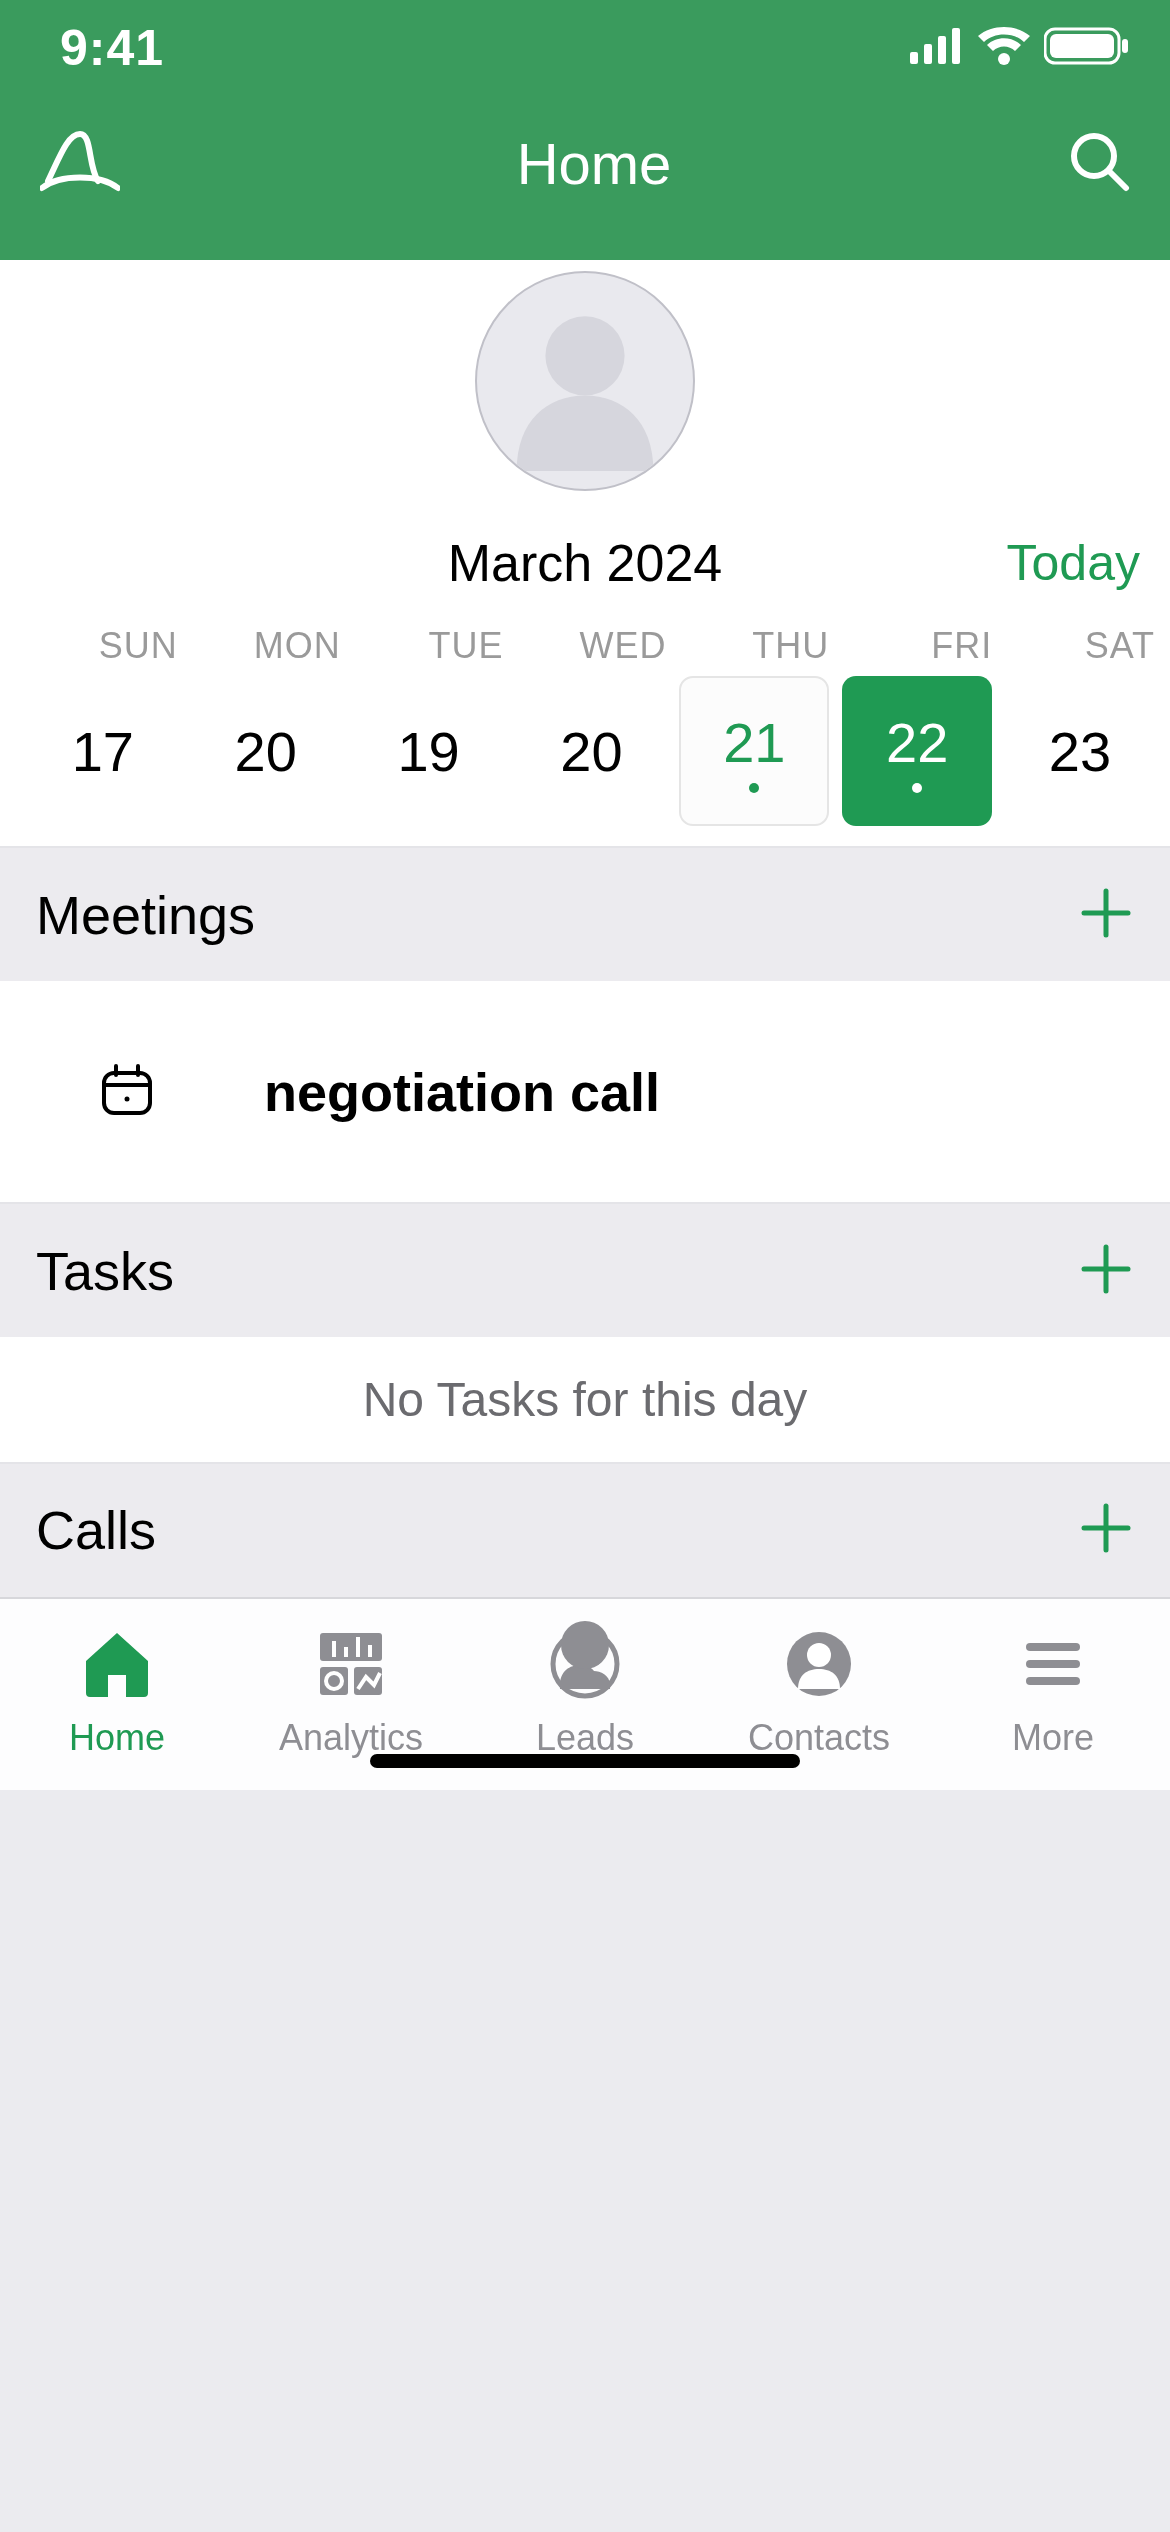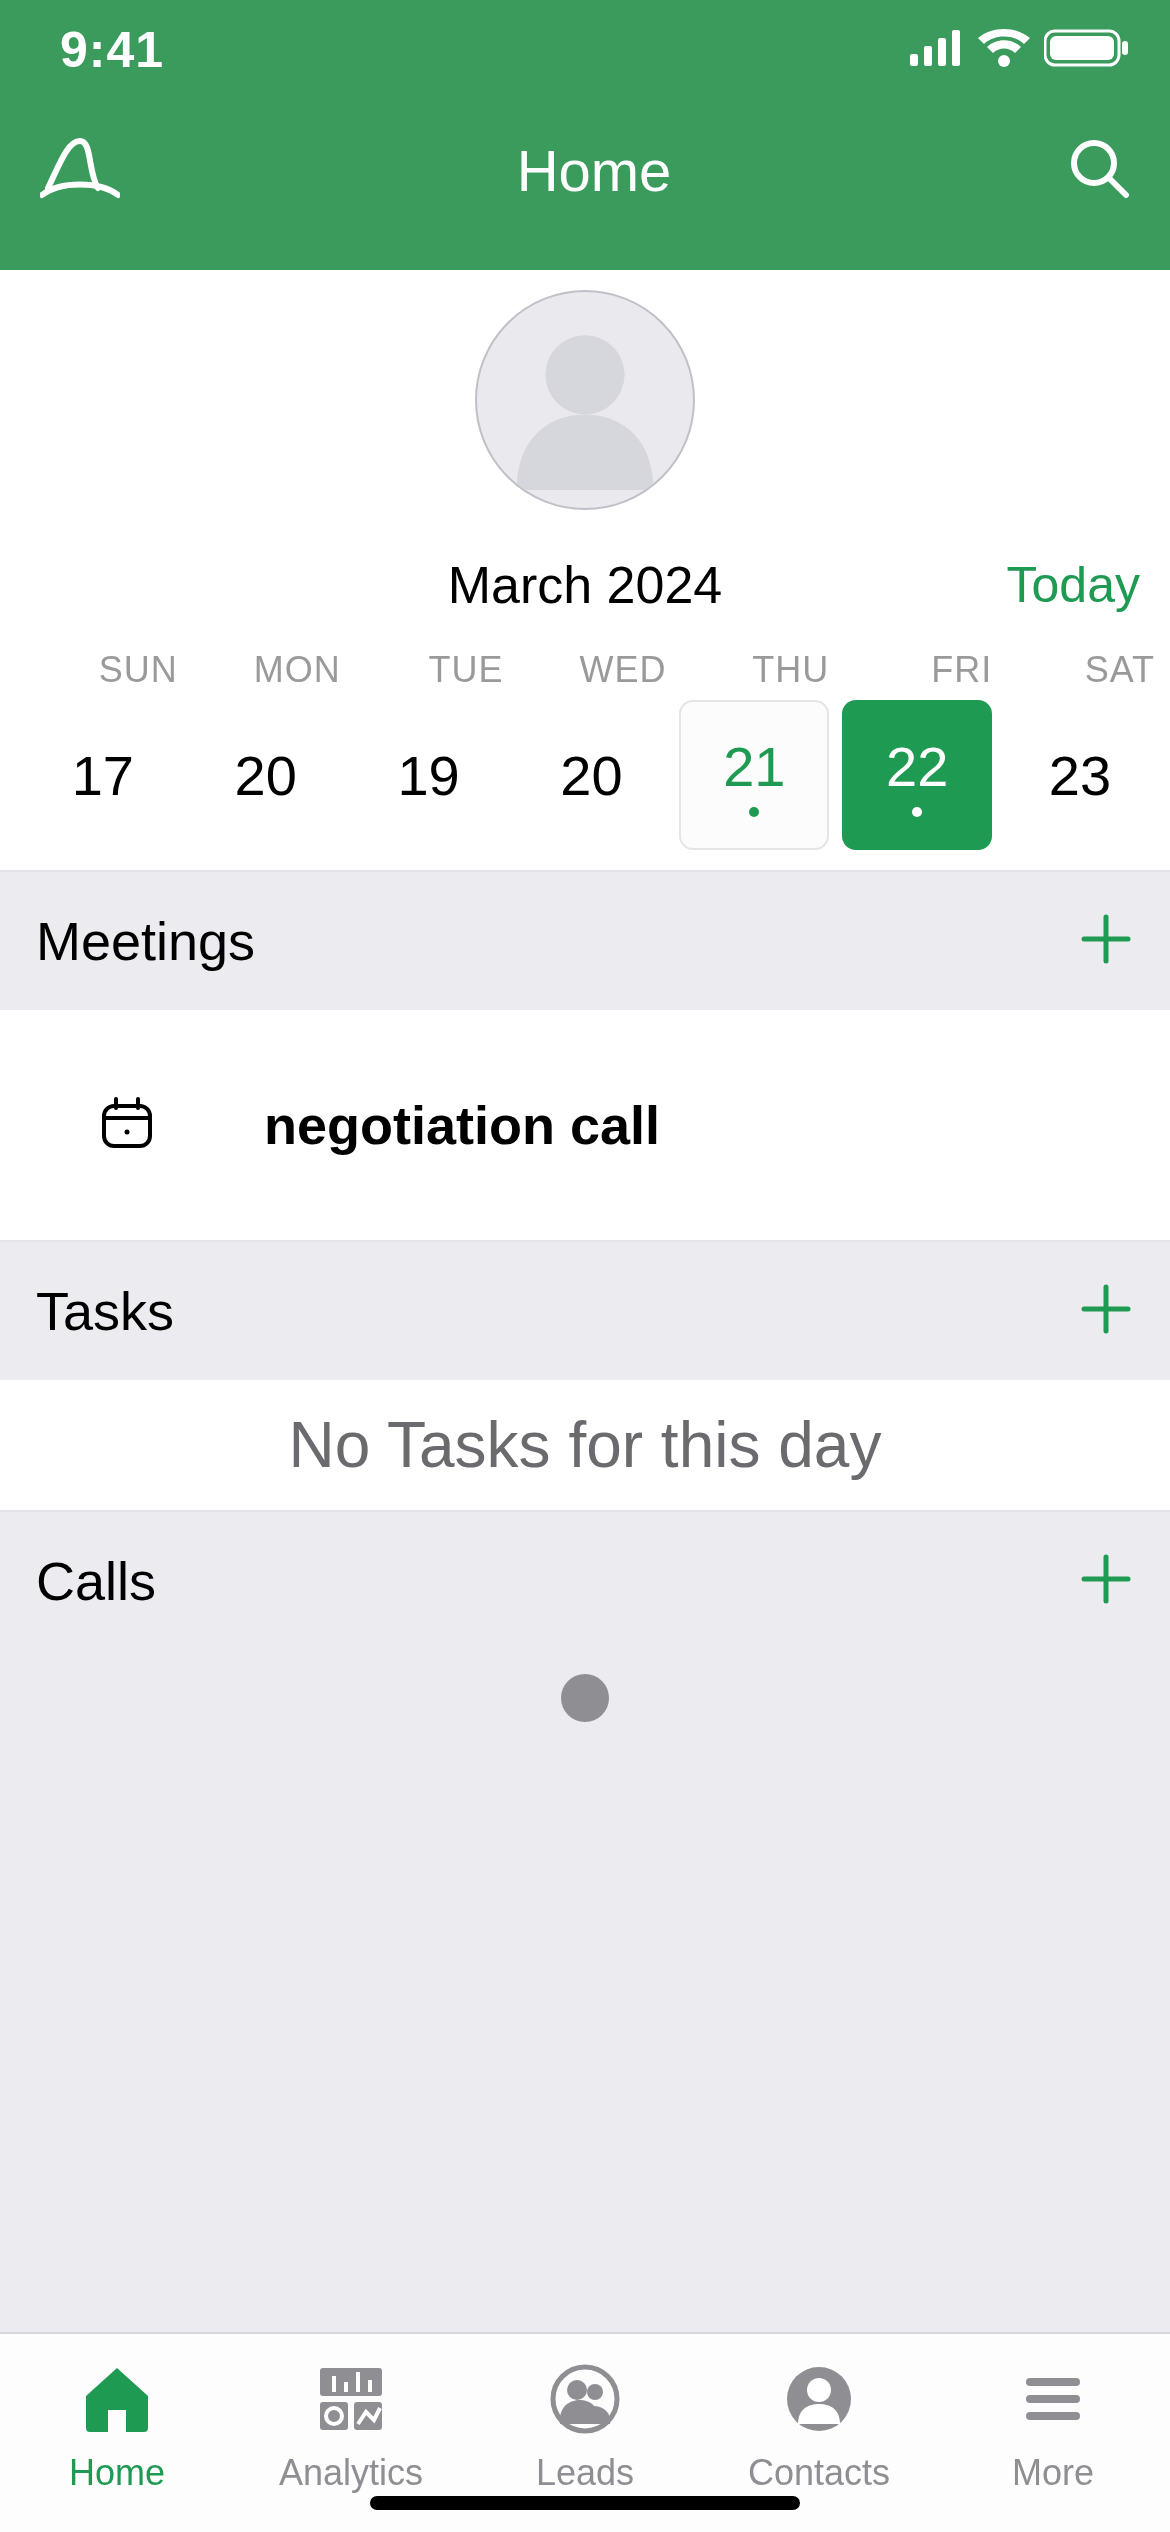--- a/index.html
+++ b/index.html
@@ -1,17 +1,17 @@
 <!DOCTYPE html>
 <html><head>
 <meta charset="utf-8">
 <style>
   * { box-sizing: border-box; margin: 0; padding: 0; }
   html, body { width: 1170px; height: 2532px; font-family: -apple-system, "SF Pro Display", "Helvetica Neue", Arial, sans-serif; background: #ebebef; overflow:hidden;}
-  .screen { width: 1170px; height: 2532px; background: #ffffff; display:flex; flex-direction:column; position:relative;}
+  .screen { width: 1170px; height: 1790px; background: #ffffff; display:flex; flex-direction:column; position:relative;}
   
   
   .statusbar { height: 100px; background:#3a9b5d; display:flex; align-items:center; justify-content:space-between; padding:0 40px 0 60px;}
   .statusbar .time { color:#fff; font-size:50px; font-weight:600; letter-spacing:1px;}
   .statusbar .right { display:flex; align-items:center; gap:14px;}
   .header { height:170px; background:#3a9b5d; display:flex; align-items:center; justify-content:space-between; padding:0 40px 30px 40px;}
   .header .title { color:#fff; font-size:58px; font-weight:400;}
 
   .profile-area { background:#fff; height:260px; display:flex; align-items:flex-end; justify-content:center; padding-bottom:20px;}
   .avatar { width:220px; height:220px; border-radius:50%; border:2px solid #c0c0c8; background:#e9e9ee; display:flex; align-items:center; justify-content:center; overflow:hidden;}
@@ -34,21 +34,21 @@
   .datebox.current .dot { background:#1f9a53;}
   .datebox.selected .dot { background:#fff;}
 
   .section-head { background:#ecebef; height:140px; display:flex; align-items:center; justify-content:space-between; padding:6px 36px; border-top:2px solid #e4e4e8;}
   .section-head .label { font-size:54px; color:#000; font-weight:400;}
   .plus-btn svg { width:56px; height:56px;}
 
   .meeting-item { background:#fff; height:230px; display:flex; align-items:center; padding:4px 100px; gap:110px;}
   .meeting-item .title { font-size:54px; font-weight:700; color:#000;}
 
-  .empty { background:#fff; height:130px; display:flex; align-items:center; justify-content:center; font-size:64px; color:#6b6b6f;}
+  .empty { background:#fff; height:130px; display:flex; align-items:center; justify-content:center; font-size:48px; color:#6b6b6f;}
 
   .filler { background:#ecebef; flex:1; position:relative;}
   .page-dot { width:48px; height:48px; border-radius:50%; background:#8e8e93; position:absolute; top:24px; left:50%; transform:translateX(-50%);}
 
   .tabbar { height:200px; background:#fdfdfe; border-top:2px solid #d7d7db; display:flex; align-items:flex-start; padding-top:28px;}
   .tab { flex:1; display:flex; flex-direction:column; align-items:center; gap:12px;}
   .tab .lbl { font-size:36px; color:#8e8e93;}
   .tab.active .lbl { color:#1f9a53;}
   .tab svg { width:74px; height:74px;}
 

